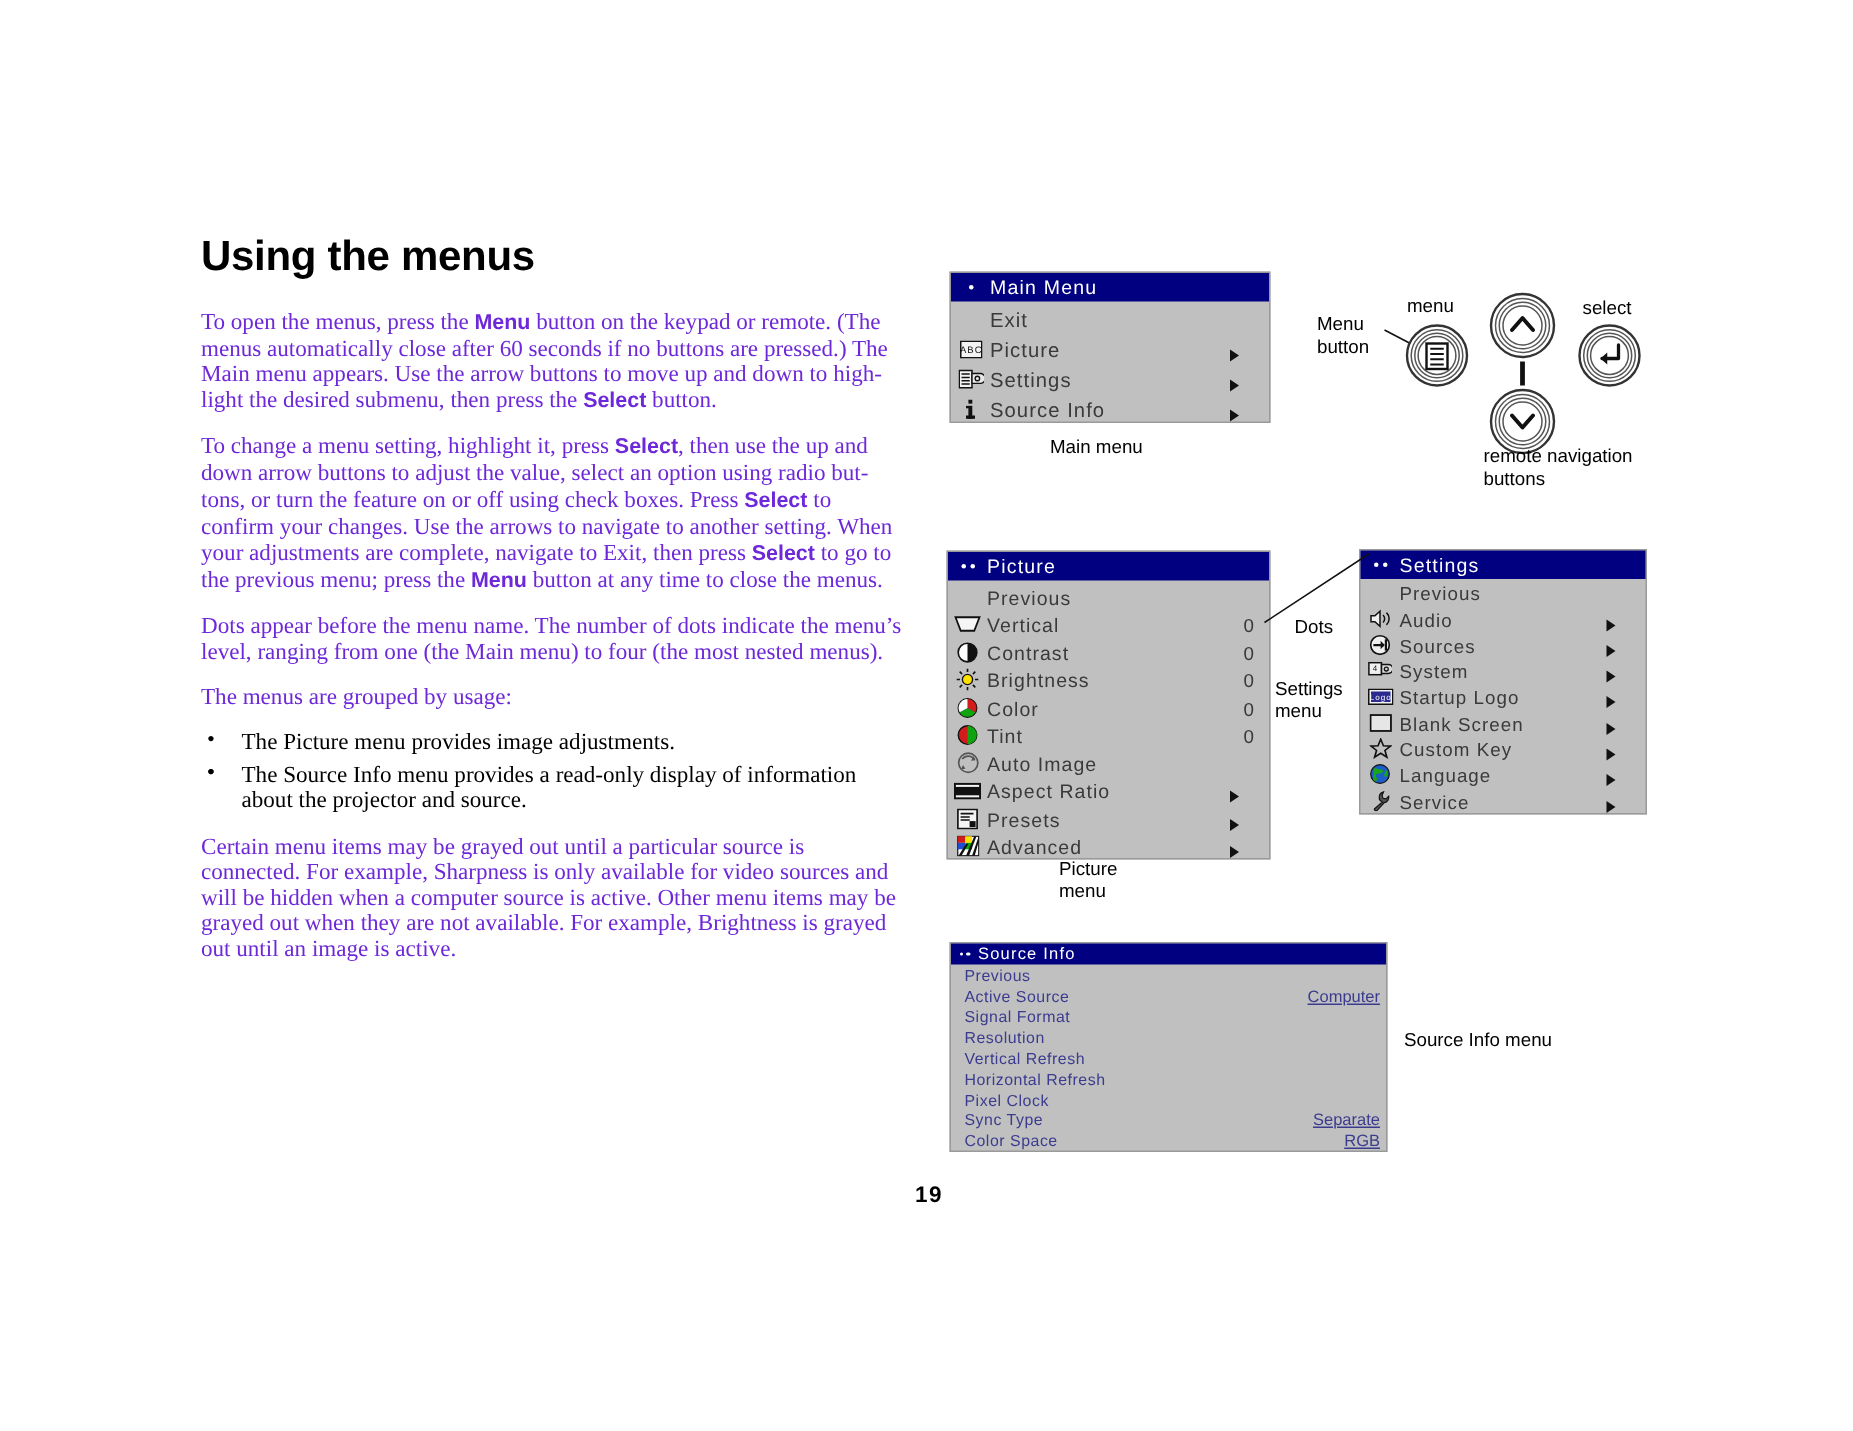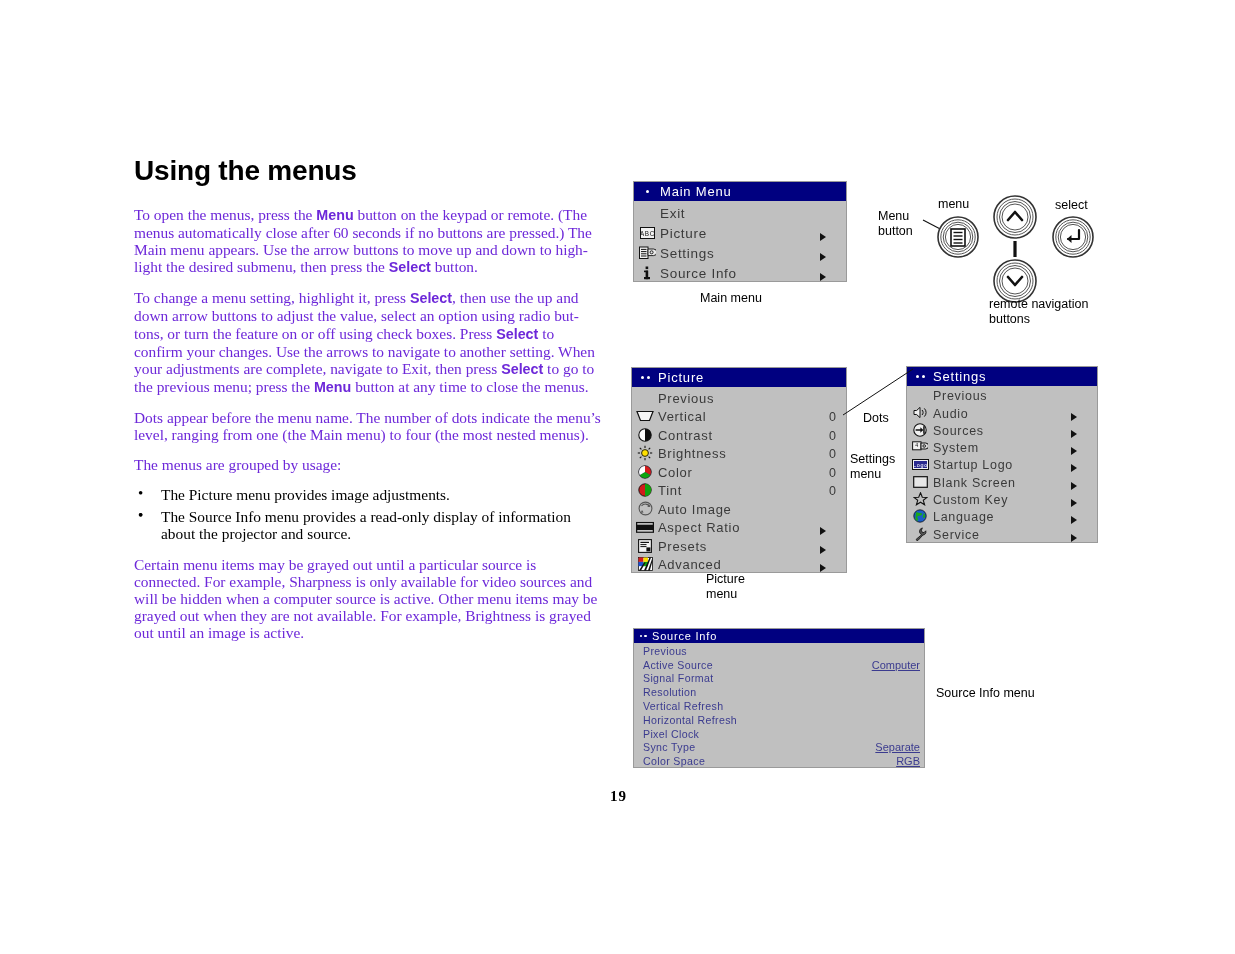--- a/index.html
+++ b/index.html
@@ -146,21 +146,21 @@
 
   
   #dots-leader{position:absolute;left:840px;top:365px;width:80px;height:60px;}
 
   
   #remote-diagram{position:absolute;left:880px;top:185px;width:230px;height:140px;}
 
   
   #page-number{
     position:absolute;left:610px;top:788px;
-    font-family:Liberation Serif, serif;
+    font-family:Liberation Sans, sans-serif;
     font-weight:bold;font-size:15px;color:#000;letter-spacing:1px;
   }
 </style>
 </head>
 <body>
 
 <div class="page">
 
   <div class="textcol">
     <h1 class="title">Using the menus</h1>

